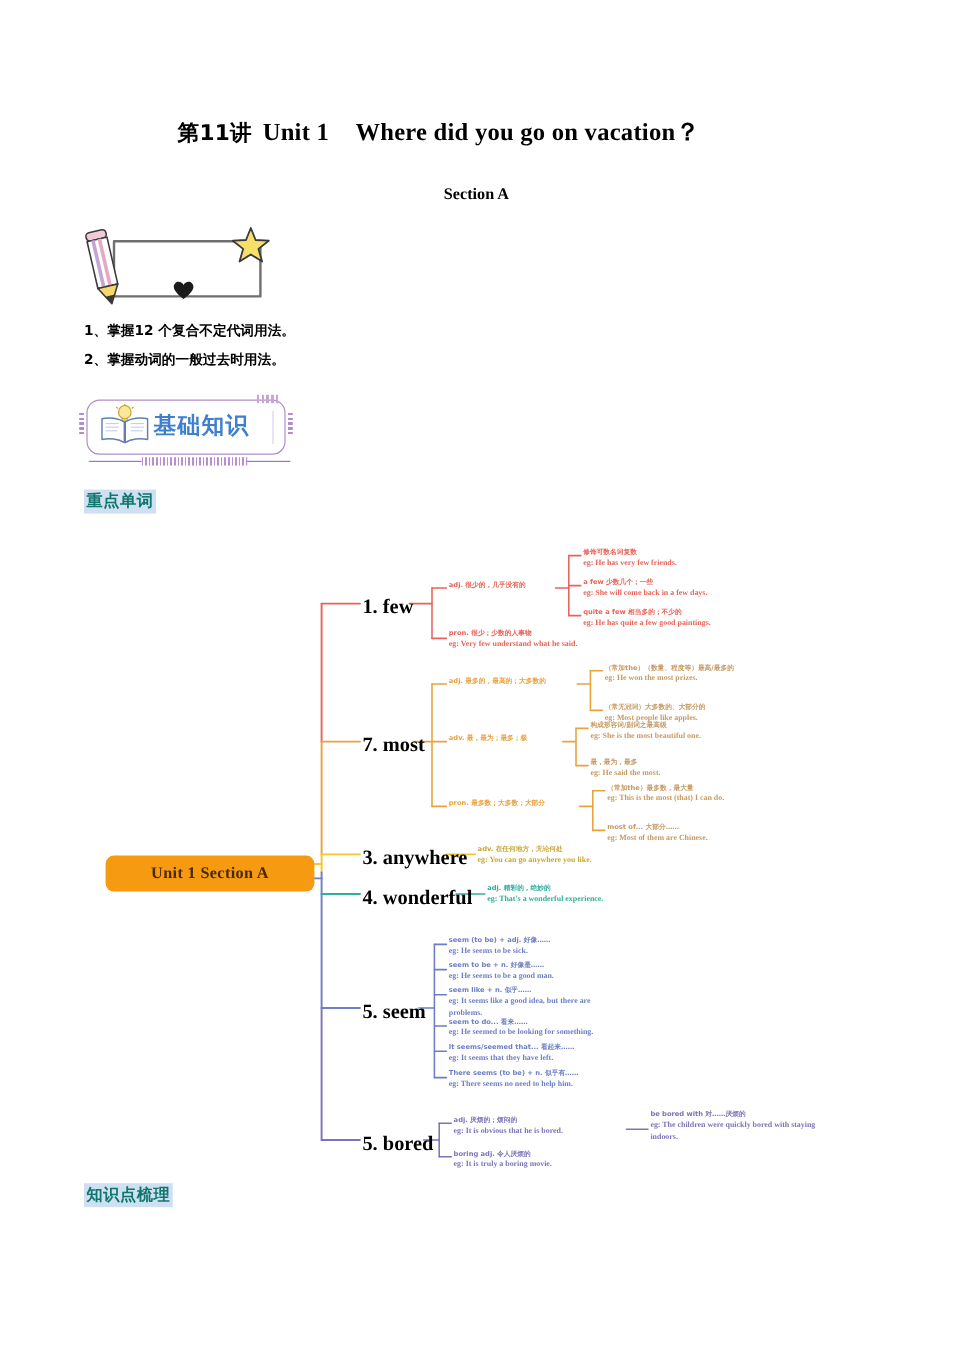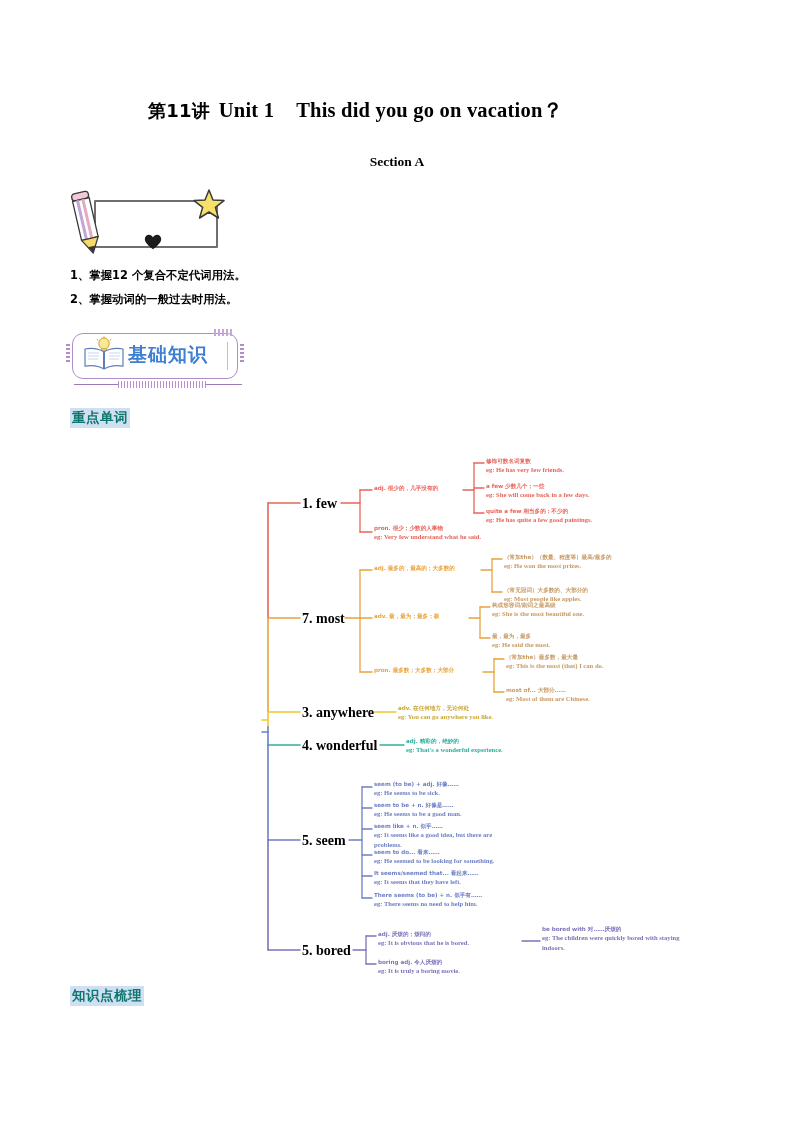--- a/index.html
+++ b/index.html
@@ -96,41 +96,41 @@
   .map svg{position:absolute;left:0;top:0;}
   .root{
     position:absolute;left:88px;top:713px;width:174px;height:30px;
     background:#f59a11;border-radius:7px;
     display:flex;align-items:center;justify-content:center;
     font-family:"Liberation Serif", serif;font-weight:bold;font-size:13.5px;
     color:#4a2800;letter-spacing:.3px;
   }
   .kw{
     position:absolute;
-    font-family:"Liberation Serif", serif;font-weight:bold;font-size:14px;
+    font-family:"Liberation Serif", serif;font-weight:bold;font-size:17px;
     white-space:nowrap;
   }
   .leaf{
     position:absolute;
     font-family:"DejaVu Sans", sans-serif;font-size:5.6px;line-height:1.48;
     white-space:nowrap;
   }
   .leaf .en{font-family:"Liberation Serif", serif;font-size:6.6px;font-weight:bold;}
   .leaf .cn{font-family:"DejaVu Sans", sans-serif;font-size:5.6px;font-weight:bold;}
   .leaf .hd{display:block;}
   .leaf .eg{display:block;}
   .wrap2{white-space:normal;width:132px;}
 </style>
 </head>
 <body>
 
 <div class="page">
 
   <div class="title">
-    <span class="cn">第11讲</span><span class="sp1"></span><span>Unit 1</span><span class="sp2"></span><span>This did you go on vacation？</span>
+    <span class="cn">第11讲</span><span class="sp1"></span><span>Unit 1</span><span class="sp2"></span><span>Where did you go on vacation？</span>
   </div>
   <div class="subtitle">Section A</div>
 
   <div class="badge1">
     <div class="b1-frame"></div>
     <svg class="pencil" viewBox="0 0 40 72">
       <g transform="rotate(-13 20 36)">
         <rect x="12" y="4" width="17" height="7" rx="3" fill="#f3c9d8" stroke="#3a3a3a" stroke-width="1.3"></rect>
         <rect x="12" y="11" width="17" height="40" fill="#ffffff" stroke="#3a3a3a" stroke-width="1.3"></rect>
         <rect x="15.5" y="11" width="3" height="40" fill="#c3a5d6"></rect>
@@ -262,20 +262,21 @@
       <g fill="none" stroke="#7b74b9" stroke-width="1.3" stroke-linecap="round">
         <path d="M353 950 L366 950"></path>
         <path d="M366 936 L366 964"></path>
         <path d="M366 936 L376 936"></path>
         <path d="M366 964 L376 964"></path>
 
         <path d="M522 941 L540 941"></path>
       </g>
     </svg>
 
+    <div class="root">Unit 1 Section A</div>
 
     <div class="kw" style="left:302px;top:496px;color:#000;">1. few</div>
     <div class="kw" style="left:302px;top:611px;color:#000;">7. most</div>
     <div class="kw" style="left:302px;top:705px;color:#000;">3. anywhere</div>
     <div class="kw" style="left:302px;top:738px;color:#000;">4. wonderful</div>
     <div class="kw" style="left:302px;top:833px;color:#000;">5. seem</div>
     <div class="kw" style="left:302px;top:943px;color:#000;">5. bored</div>
 
     <div class="leaf" style="left:374px;top:484px;color:#e8645a;">
       <span class="hd cn">adj. 很少的，几乎没有的</span>

